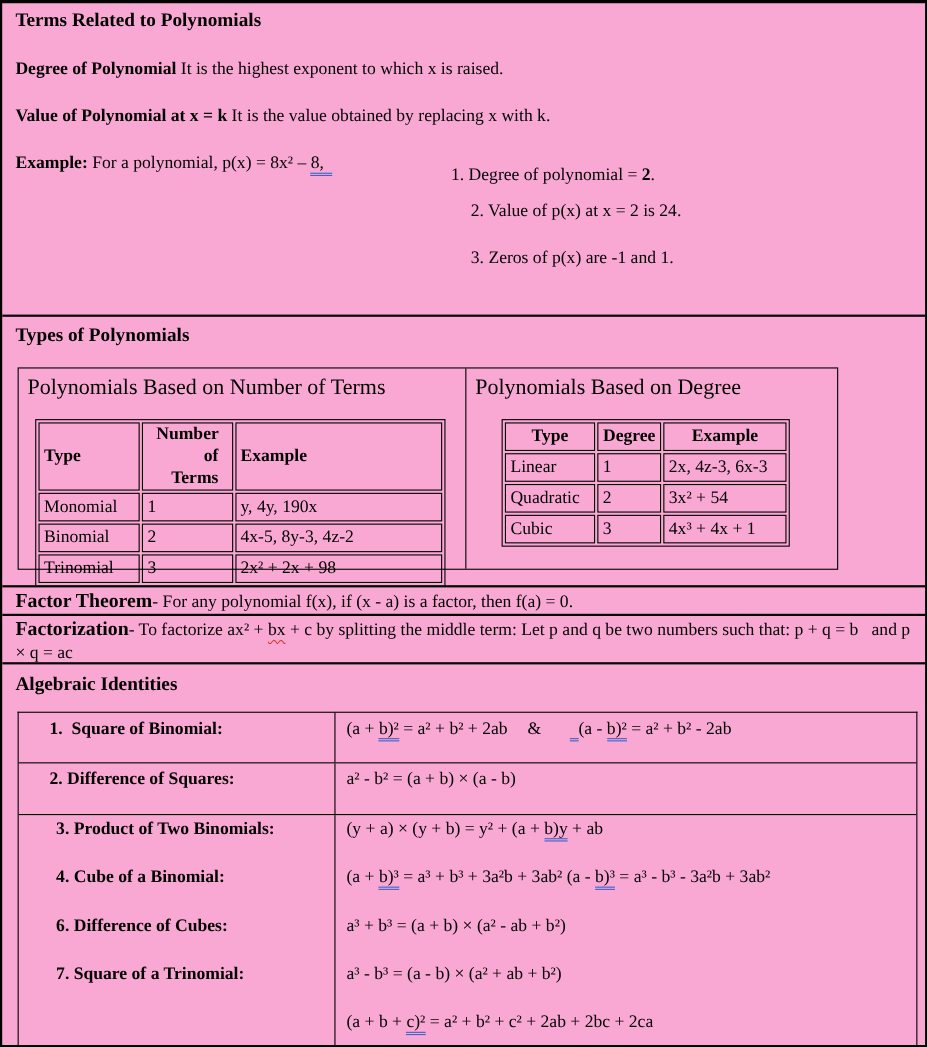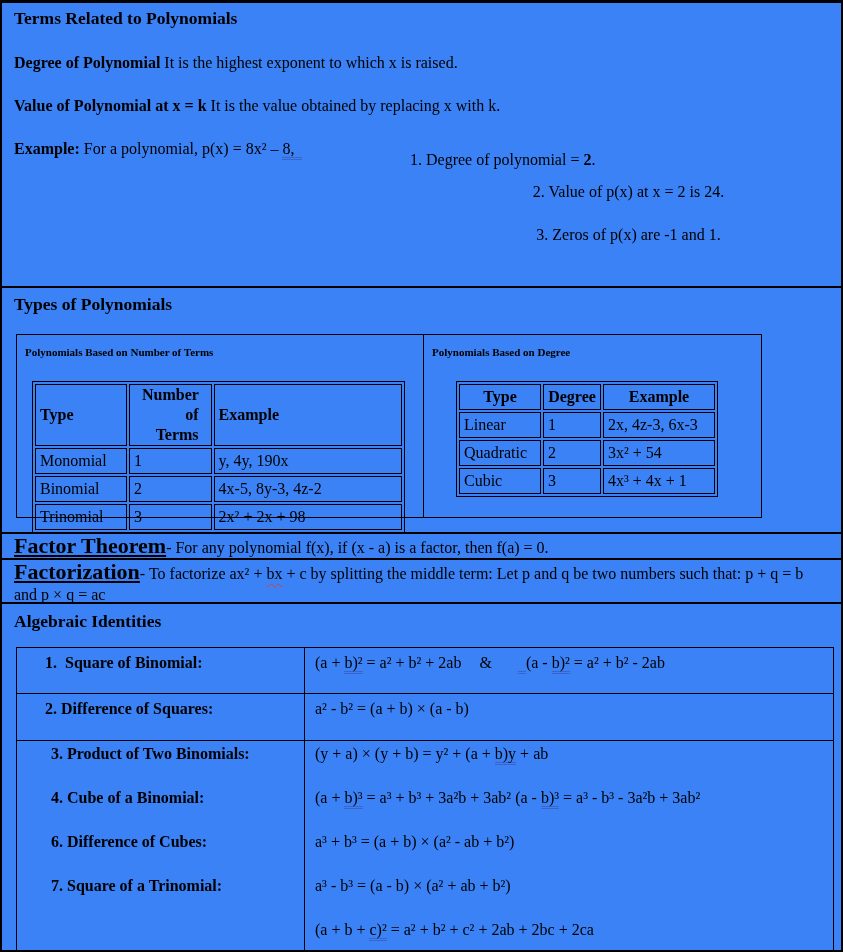--- a/index.html
+++ b/index.html
@@ -8,62 +8,62 @@
     width: 843px; height: 952px;
     font-family: "Liberation Serif", serif;
     font-size: 16px; color: #000;
     position: relative;
   }
   .page {
     width: 843px; height: 952px;
     border: 2px solid #000;
     border-top-width: 3px;
     overflow: hidden;
-    background: #3b82f6;
+    background: #f9a8d4;
   }
   section { overflow: hidden; }
   .sec-b { border-bottom: 2px solid #000; }
 
   .sec-title { font-weight: bold; font-size: 17.5px; line-height: 24px; }
 
   
   .sec-terms { height: 285px; padding: 3px 12px 0 12px; }
   .def { line-height: 20px; margin-top: 23px; }
   .def b { font-weight: bold; }
   .example { position: relative; }
   .blue-edit { border-bottom: 3px double #3b63c8; white-space: pre; }
   .ex-item1 { position: absolute; left: 396px; top: 11px; }
-  .ex-num { margin-left: 414px; text-align: center; }
+  .ex-num { margin-left: 414px; }
 
   
   .sec-types { height: 246px; padding: 4px 12px 0 12px; }
   .types-box { margin: 18px 0 0 2px; width: 746px; height: 184px; border: 1px solid #000; display: flex; }
   .cell-left { width: 407px; border-right: 1px solid #000; padding: 6px 8px 0 8px; }
   .cell-right { flex: 1; padding: 6px 8px 0 8px; }
-  .cell-title { font-weight: bold; font-size: 11px; line-height: 22px; }
+  .cell-title { font-weight: normal; font-size: 20px; line-height: 22px; }
   .wtable { border-collapse: separate; border-spacing: 2px; border: 1px solid #000; }
   .wtable th, .wtable td { border: 1px solid #000; padding: 0 4px; height: 26px; font-size: 16px; vertical-align: middle; }
   .wtable th { font-weight: bold; }
   .left-table { margin: 18px 0 0 7px; }
   .left-table th { text-align: left; }
   .left-table .c-type { width: 92px; }
   .left-table .c-count { width: 76px; }
   .left-table .c-example { width: 188px; }
   .left-table thead th { height: 44px; line-height: 20px; }
   .left-table .c-count-h { text-align: right; padding: 0 12px; }
   .right-table { margin: 18px 0 0 24px; }
   .right-table th { text-align: center; }
   .right-table .c-type { width: 82px; }
   .right-table .c-degree { width: 58px; }
   .right-table .c-example { width: 112px; }
 
   
   .sec-factor { height: 26px; padding: 1px 12px 0 12px; line-height: 22px; }
   .sec-factorization { height: 44px; padding: 1px 12px 0 12px; line-height: 21px; }
-  .term-u { font-weight: bold; font-size: 22px; text-decoration: underline; }
+  .term-u { font-weight: bold; font-size: 18px; }
   .squiggle { text-decoration: underline; text-decoration-style: wavy; text-decoration-color: #e03c31; text-decoration-thickness: 1px; text-underline-offset: 4px; }
 
   
   .sec-identities { height: 347px; padding: 5px 12px 0 12px; }
   .id-table { margin: 14px 0 0 2px; width: 818px; border: 1px solid #000; border-bottom: none; height: 320px; }
   .id-row { display: flex; }
   .id-row.bordered { border-bottom: 1px solid #000; }
   .lbl-cell { width: 288px; border-right: 1px solid #000; font-weight: bold; padding: 5px 4px 0 28px; line-height: 20px; }
   .frm-cell { flex: 1; padding: 5px 4px 0 10px; line-height: 20px; }
   .row-1 { height: 46px; }

